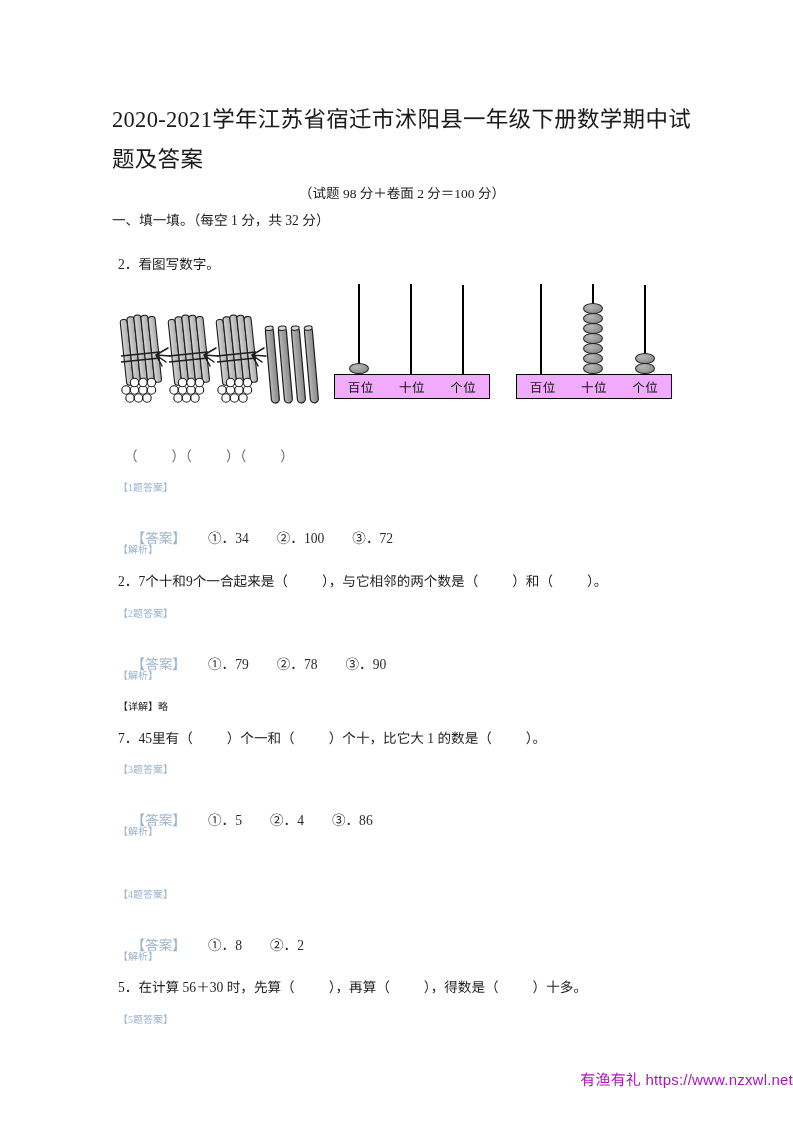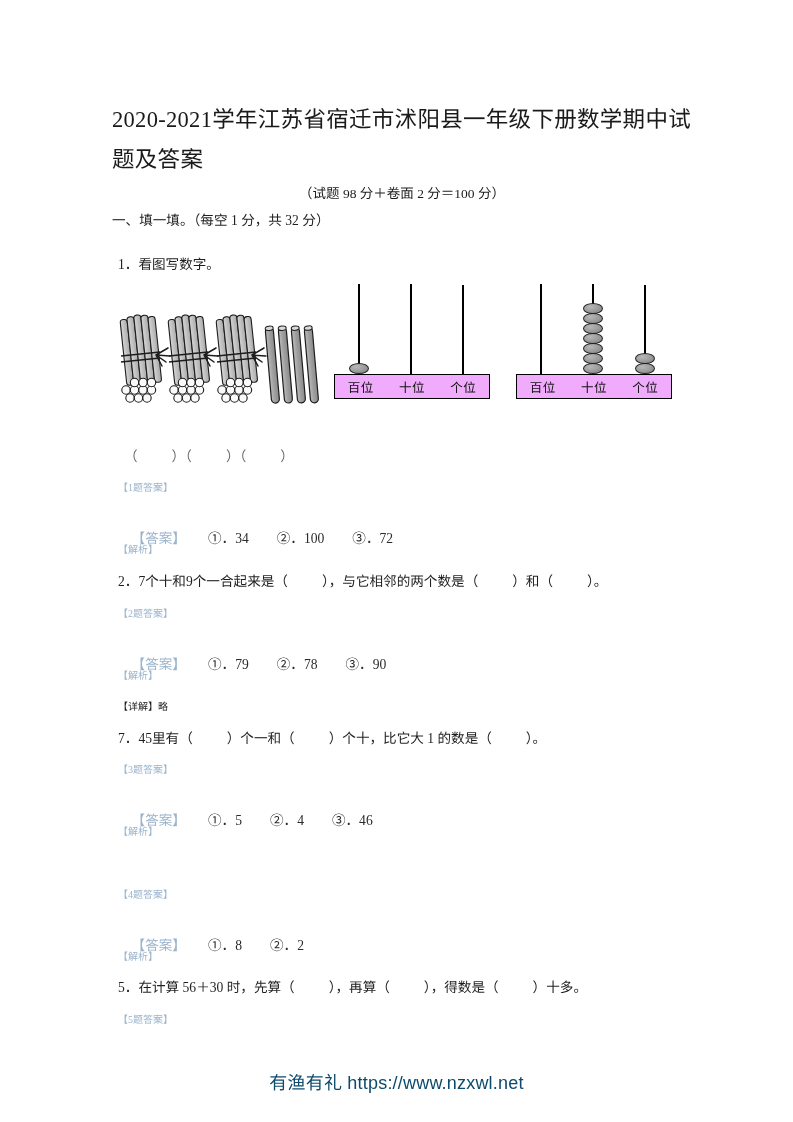--- a/index.html
+++ b/index.html
@@ -133,39 +133,39 @@
     border: 1.3px solid #222222;
     box-sizing: border-box;
   }
 
   
   .footer {
     position: absolute;
     left: 0;
     top: 1068px;
     width: 793px;
-    text-align: center;
-    font-size: 18px;
-    color: #0c4a6e;
+    text-align: right;
+    font-size: 15px;
+    color: #a21caf;
     font-family: "Liberation Sans", sans-serif;
     letter-spacing: 0.2px;
   }
 </style>
 </head>
 <body>
 
 <div class="page">
 
   <div class="doc-title">2020-2021学年江苏省宿迁市沭阳县一年级下册数学期中试题及答案</div>
 
   <div class="subtitle">（试题 98 分＋卷面 2 分＝100 分）</div>
 
   <div class="line" style="top:211px;text-align:right;">一、填一填。（每空 1 分，共 32 分）</div>
 
-  <div class="line indent" style="top:255px;">1．看图写数字。</div>
+  <div class="line indent" style="top:255px;">2．看图写数字。</div>
 
   <div class="sticks-fig">
     <svg width="205" height="92" viewBox="0 0 205 92" xmlns="http://www.w3.org/2000/svg">
       <defs>
         <linearGradient id="stickG" x1="0" y1="0" x2="1" y2="0">
           <stop offset="0%" stop-color="#d6d6d6"></stop>
           <stop offset="45%" stop-color="#c2c2c2"></stop>
           <stop offset="100%" stop-color="#a8a8a8"></stop>
         </linearGradient>
         <linearGradient id="looseG" x1="0" y1="0" x2="1" y2="0">
@@ -270,21 +270,21 @@
   <div class="tag" style="top:604px;">【2题答案】</div>
   <div class="ansrow" style="top:635px;">
     <span class="lbl">【答案】</span><span class="item" style="padding-left:22px;">①．79</span><span class="item" style="padding-left:28px;">②．78</span><span class="item" style="padding-left:28px;">③．90</span>
   </div>
   <div class="tag" style="top:666px;">【解析】</div>
   <div class="tag dark" style="top:697px;">【详解】略</div>
 
   <div class="line indent" style="top:729px;">7．45里有（          ）个一和（          ）个十，比它大 1 的数是（          ）。</div>
   <div class="tag" style="top:760px;">【3题答案】</div>
   <div class="ansrow" style="top:791px;">
-    <span class="lbl">【答案】</span><span class="item" style="padding-left:22px;">①．5</span><span class="item" style="padding-left:28px;">②．4</span><span class="item" style="padding-left:28px;">③．46</span>
+    <span class="lbl">【答案】</span><span class="item" style="padding-left:22px;">①．5</span><span class="item" style="padding-left:28px;">②．4</span><span class="item" style="padding-left:28px;">③．86</span>
   </div>
   <div class="tag" style="top:822px;">【解析】</div>
 
   <div class="tag" style="top:885px;">【4题答案】</div>
   <div class="ansrow" style="top:916px;">
     <span class="lbl">【答案】</span><span class="item" style="padding-left:22px;">①．8</span><span class="item" style="padding-left:28px;">②．2</span>
   </div>
   <div class="tag" style="top:947px;">【解析】</div>
 
   <div class="line indent" style="top:978px;">5．在计算 56＋30 时，先算（          ），再算（          ），得数是（          ）十多。</div>

